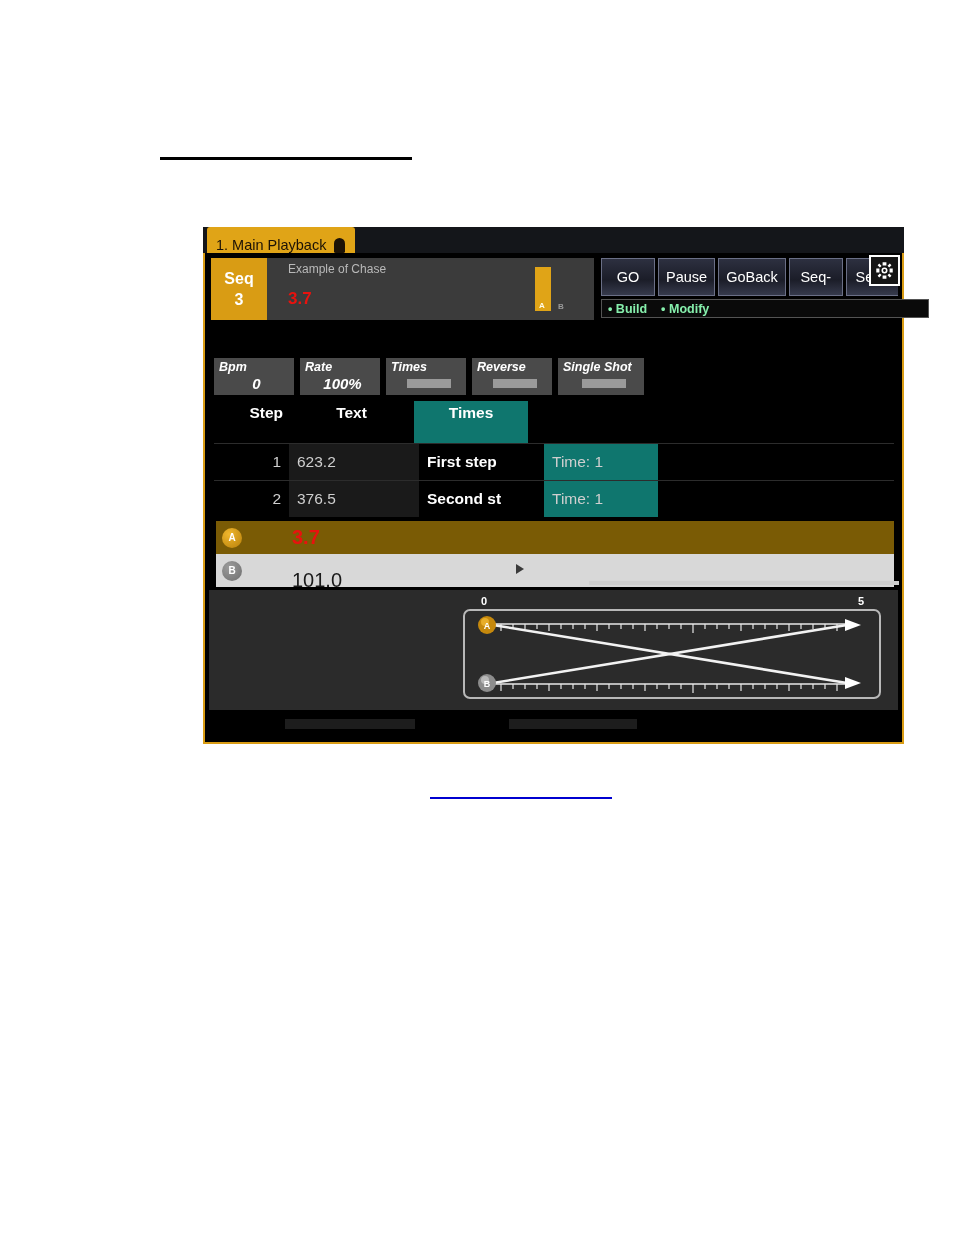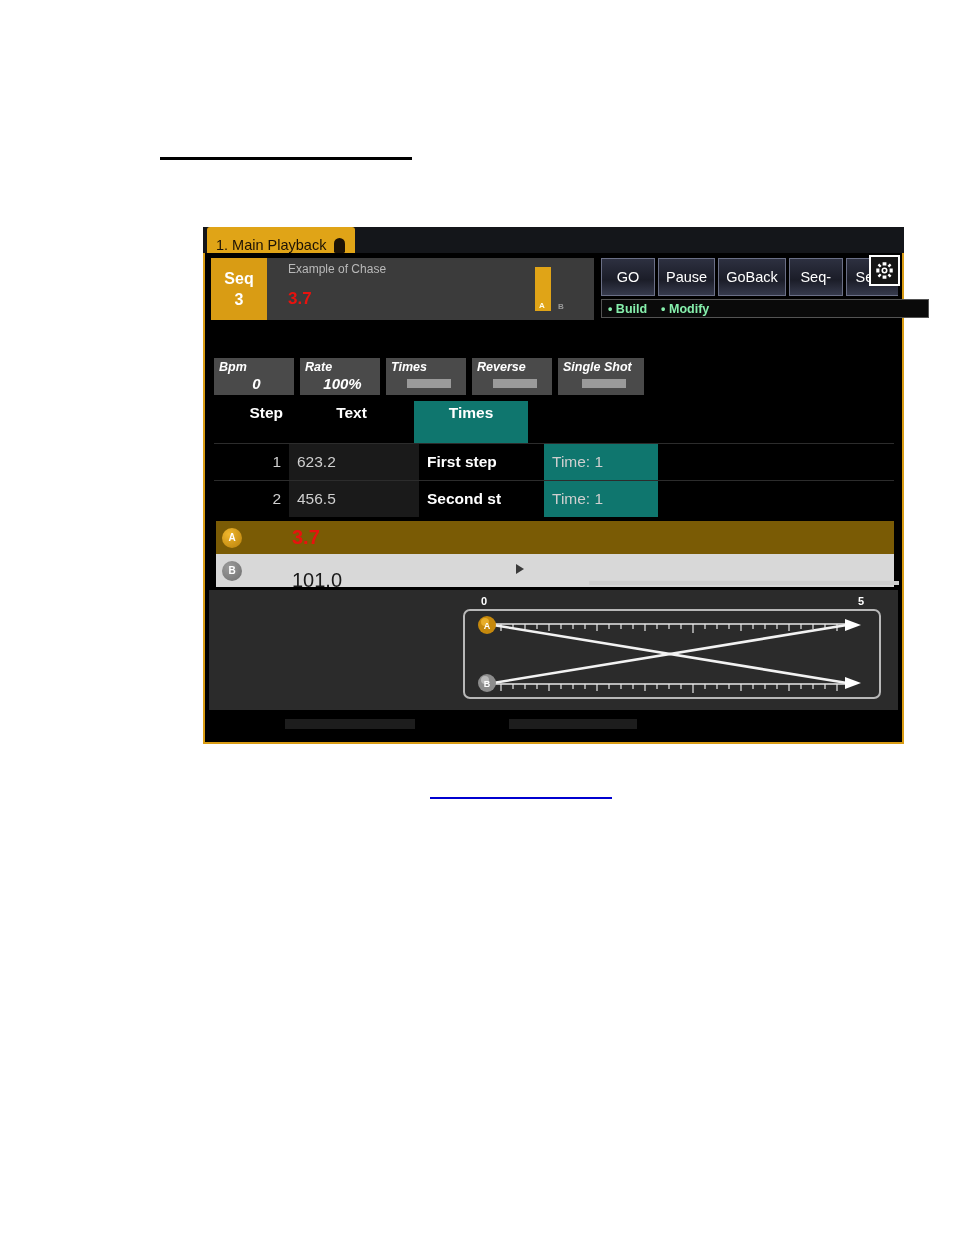--- a/index.html
+++ b/index.html
@@ -512,21 +512,21 @@
       </div>
       <div class="trow data">
         <div class="cell c-step">1</div>
         <div class="cell c-preset">623.2</div>
         <div class="cell c-text">First step</div>
         <div class="cell c-times">Time: 1</div>
         <div class="cell c-rest"></div>
       </div>
       <div class="trow data">
         <div class="cell c-step">2</div>
-        <div class="cell c-preset">456.5</div>
+        <div class="cell c-preset">376.5</div>
         <div class="cell c-text">Second st</div>
         <div class="cell c-times">Time: 1</div>
         <div class="cell c-rest"></div>
       </div>
     </div>
 
     <div class="exec-wrap">
       <div class="exec exec-a">
         <span class="exec-dot dot-a">A</span>
         <span class="exec-val">3.7</span>

